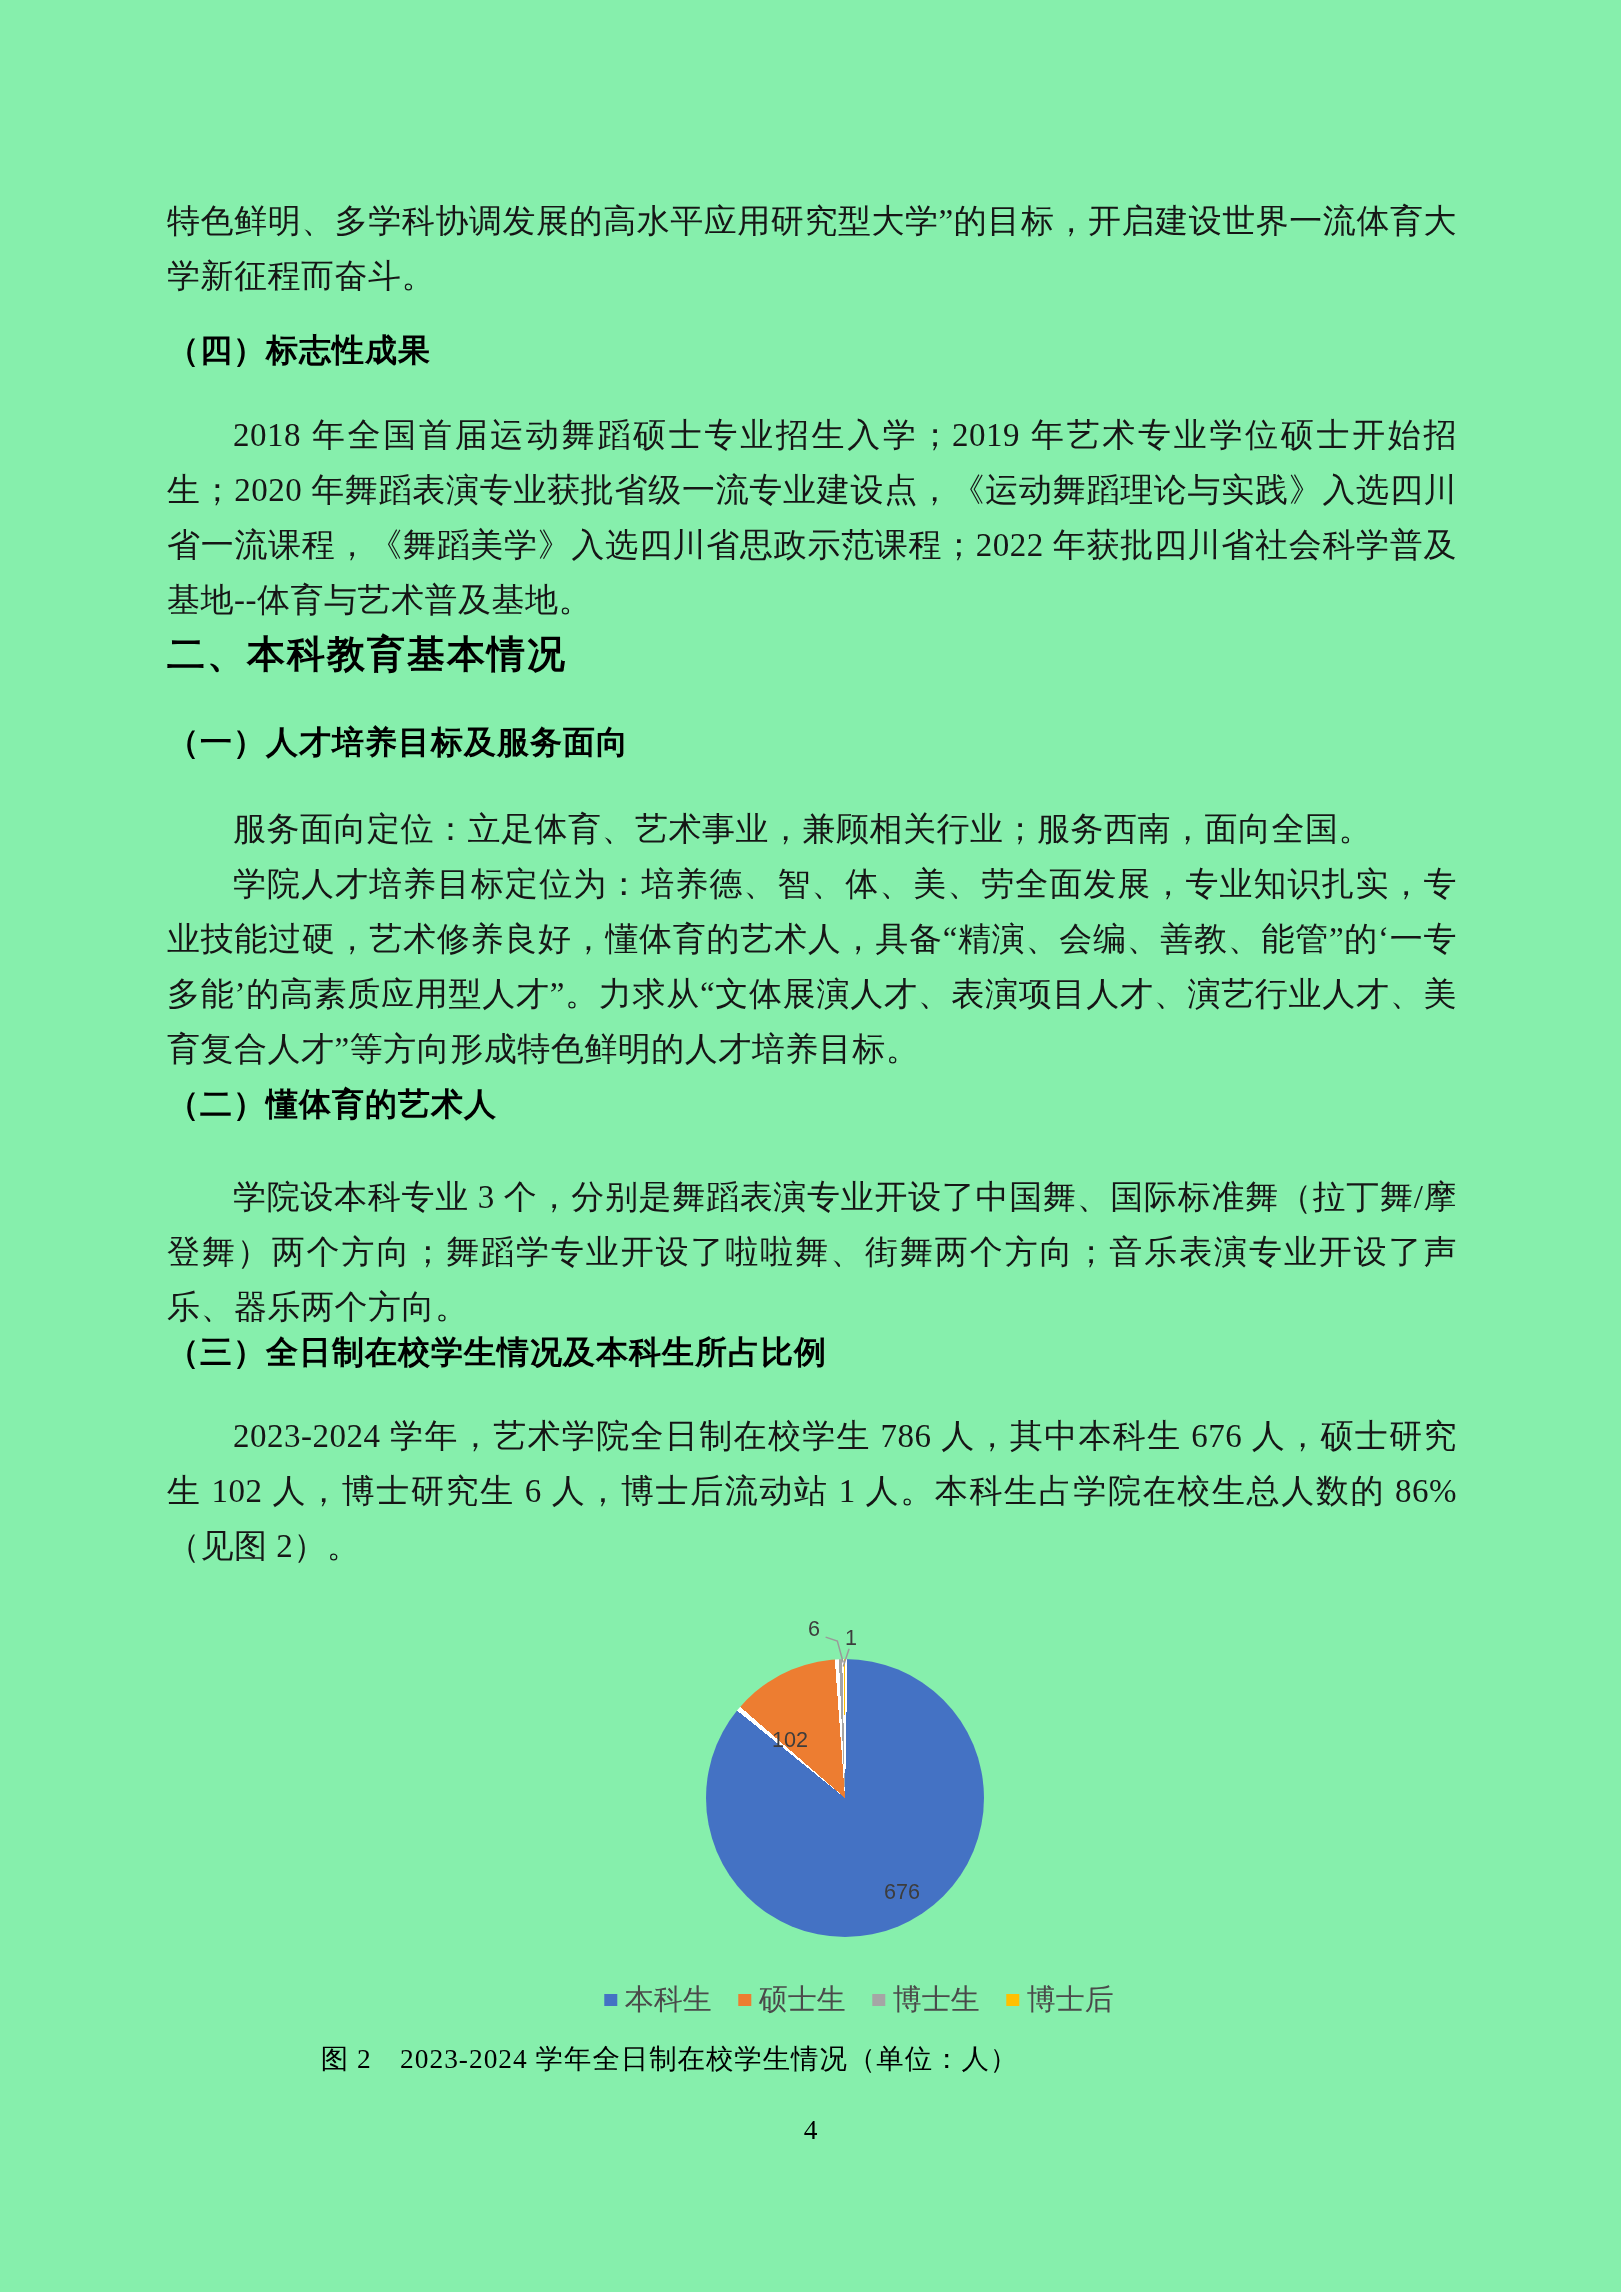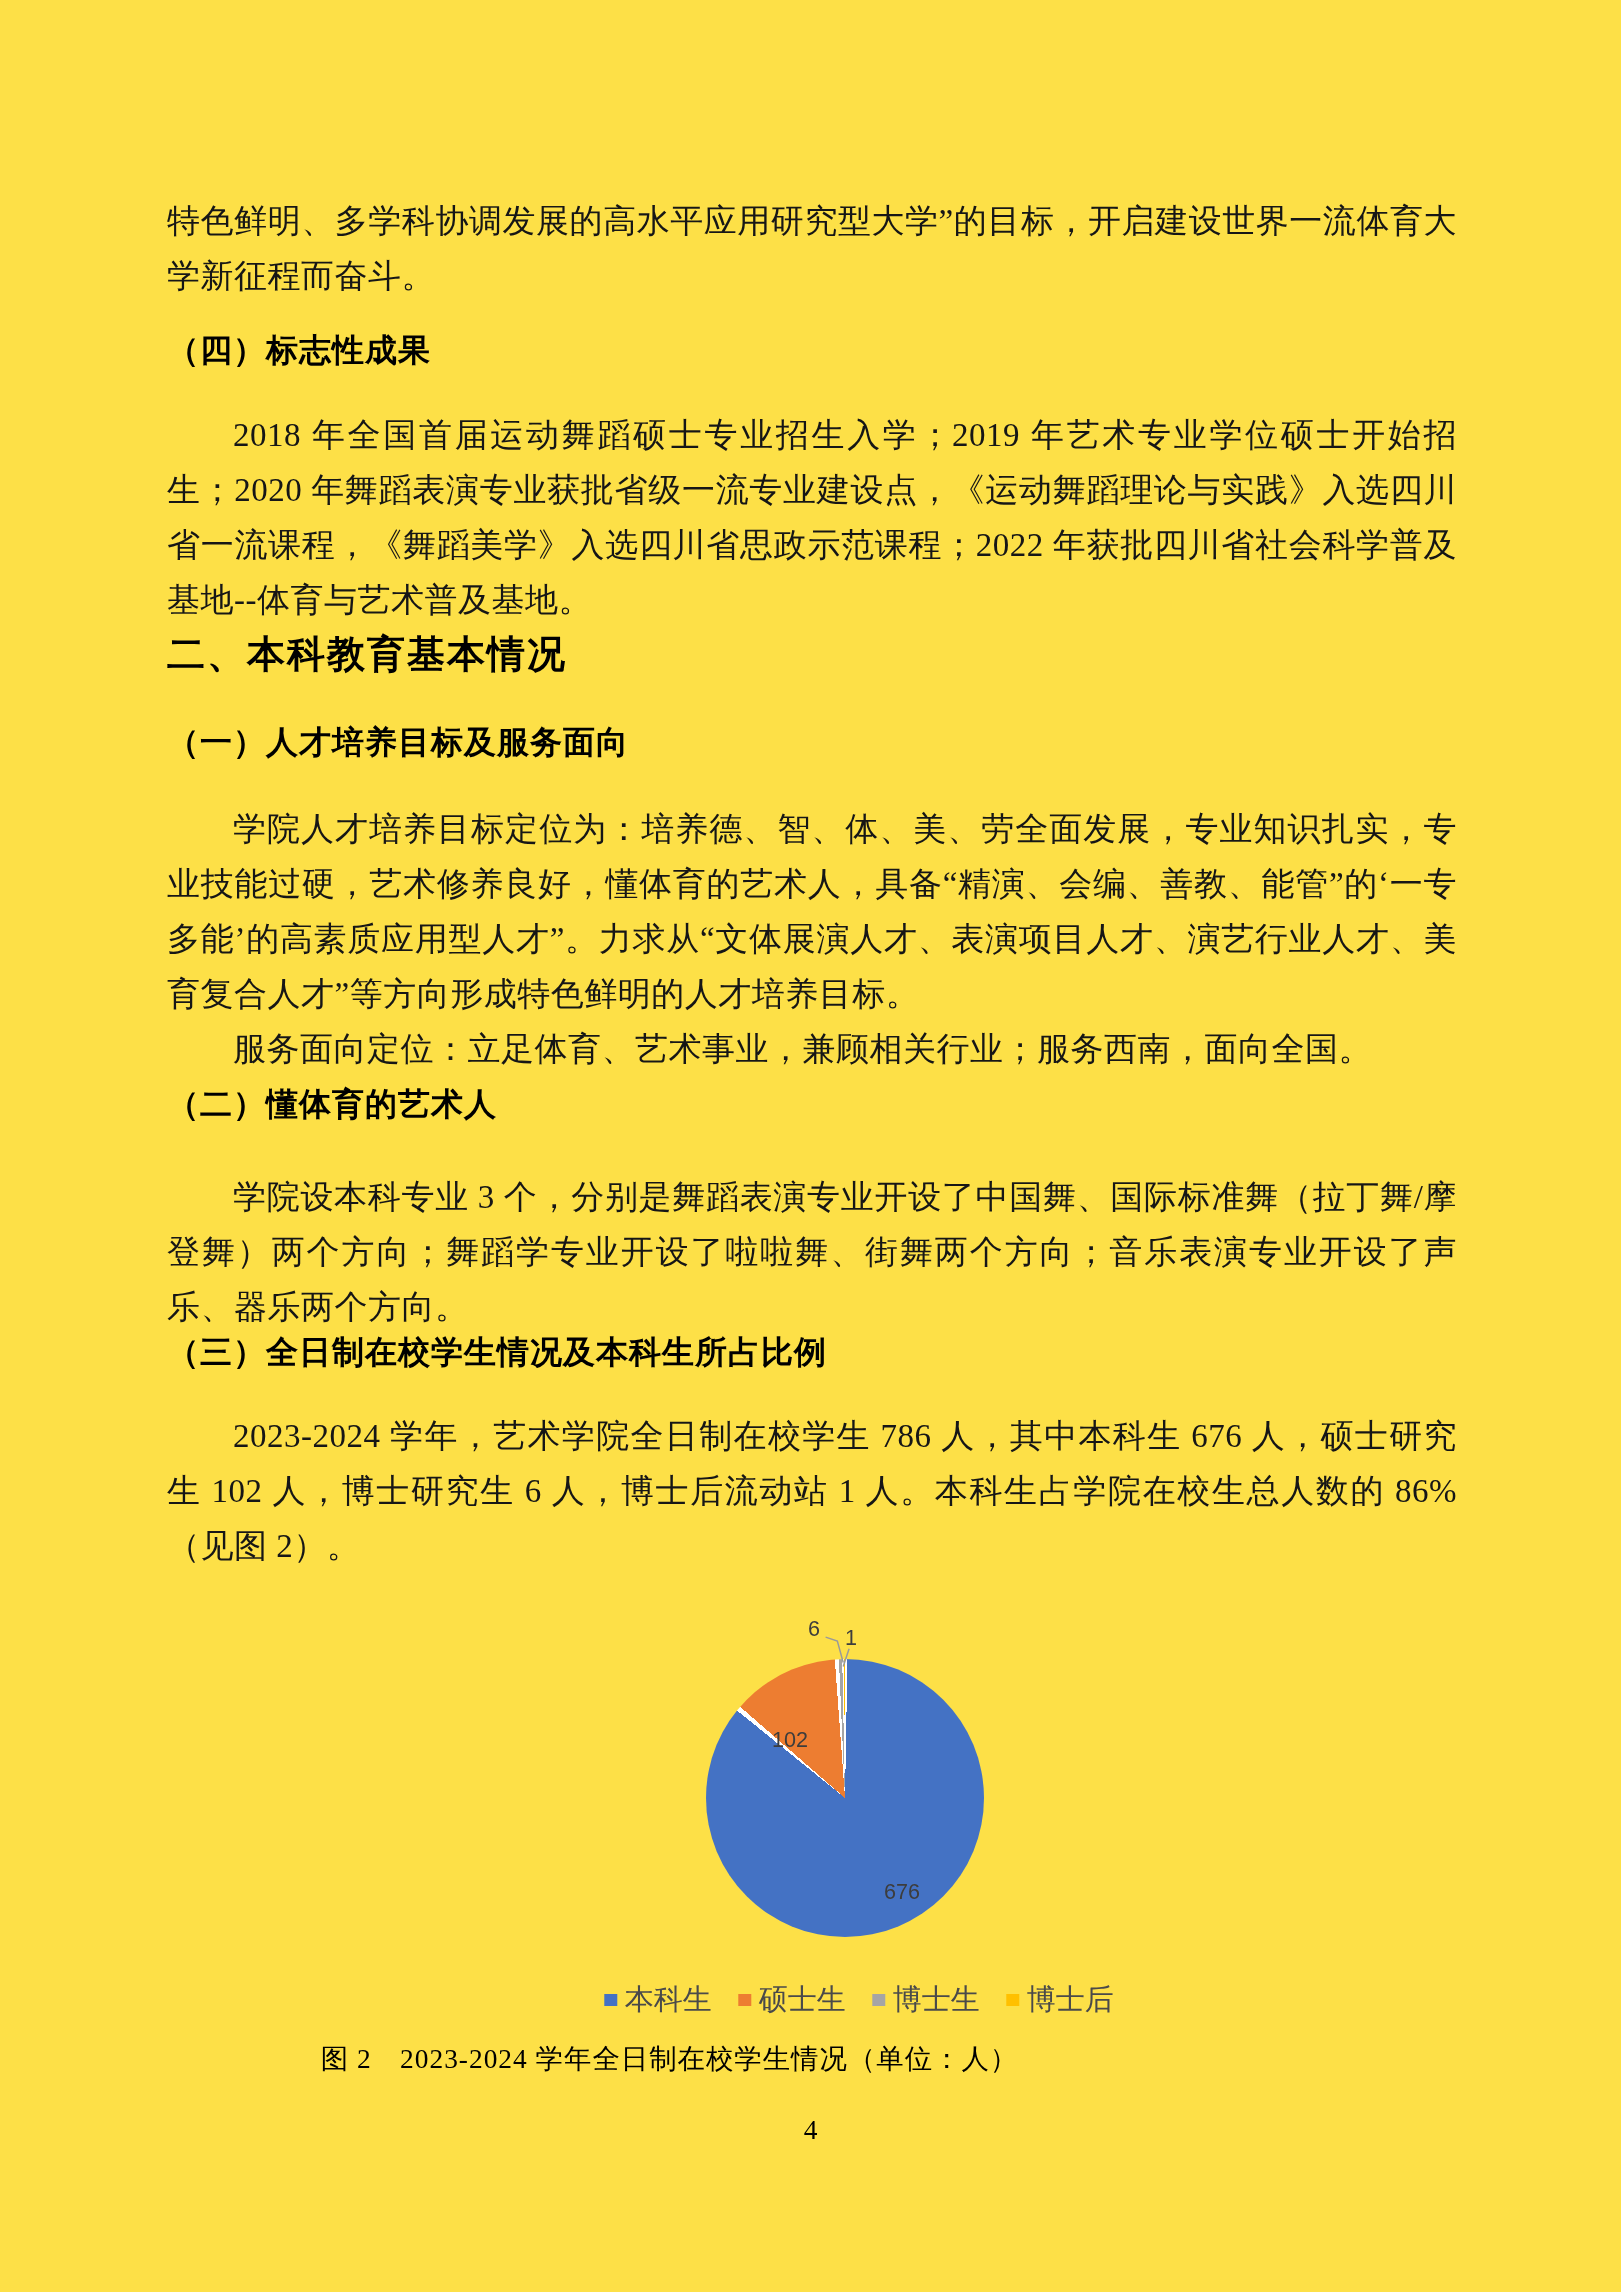--- a/index.html
+++ b/index.html
@@ -1,20 +1,20 @@
 <!DOCTYPE html>
 <html lang="zh"><head>
 <meta charset="utf-8">
 <style>
   html,body{margin:0;padding:0;background:#e8e8e8;}
   .page{
     position:relative;
     width:1621px;height:2293px;
     margin:0 auto;
-    background:#fde047;
+    background:#86efac;
     overflow:hidden;
     font-family:"Liberation Serif", serif;
     color:#141414;
   }
   .body-text{
     position:absolute;
     left:167px;width:1290px;
     font-size:33px;
     line-height:55px;
     text-align:justify;
@@ -95,22 +95,22 @@
 
   <div class="body-text" style="top:408px;">
     <p>2018 年全国首届运动舞蹈硕士专业招生入学；2019 年艺术专业学位硕士开始招生；2020 年舞蹈表演专业获批省级一流专业建设点，《运动舞蹈理论与实践》入选四川省一流课程，《舞蹈美学》入选四川省思政示范课程；2022 年获批四川省社会科学普及基地--体育与艺术普及基地。</p>
   </div>
 
   <div class="heading h-main" style="top:629px;">二、本科教育基本情况</div>
 
   <div class="heading h-sub" style="top:721px;">（一）人才培养目标及服务面向</div>
 
   <div class="body-text" style="top:802px;">
+    <p>服务面向定位：立足体育、艺术事业，兼顾相关行业；服务西南，面向全国。</p>
     <p>学院人才培养目标定位为：培养德、智、体、美、劳全面发展，专业知识扎实，专业技能过硬，艺术修养良好，懂体育的艺术人，具备“精演、会编、善教、能管”的‘一专多能’的高素质应用型人才”。力求从“文体展演人才、表演项目人才、演艺行业人才、美育复合人才”等方向形成特色鲜明的人才培养目标。</p>
-    <p>服务面向定位：立足体育、艺术事业，兼顾相关行业；服务西南，面向全国。</p>
   </div>
 
   <div class="heading h-sub" style="top:1083px;">（二）懂体育的艺术人</div>
 
   <div class="body-text" style="top:1170px;">
     <p>学院设本科专业 3 个，分别是舞蹈表演专业开设了中国舞、国际标准舞（拉丁舞/摩登舞）两个方向；舞蹈学专业开设了啦啦舞、街舞两个方向；音乐表演专业开设了声乐、器乐两个方向。</p>
   </div>
 
   <div class="heading h-sub" style="top:1331px;font-family:Liberation Mono, monospace;">（三）全日制在校学生情况及本科生所占比例</div>
 

